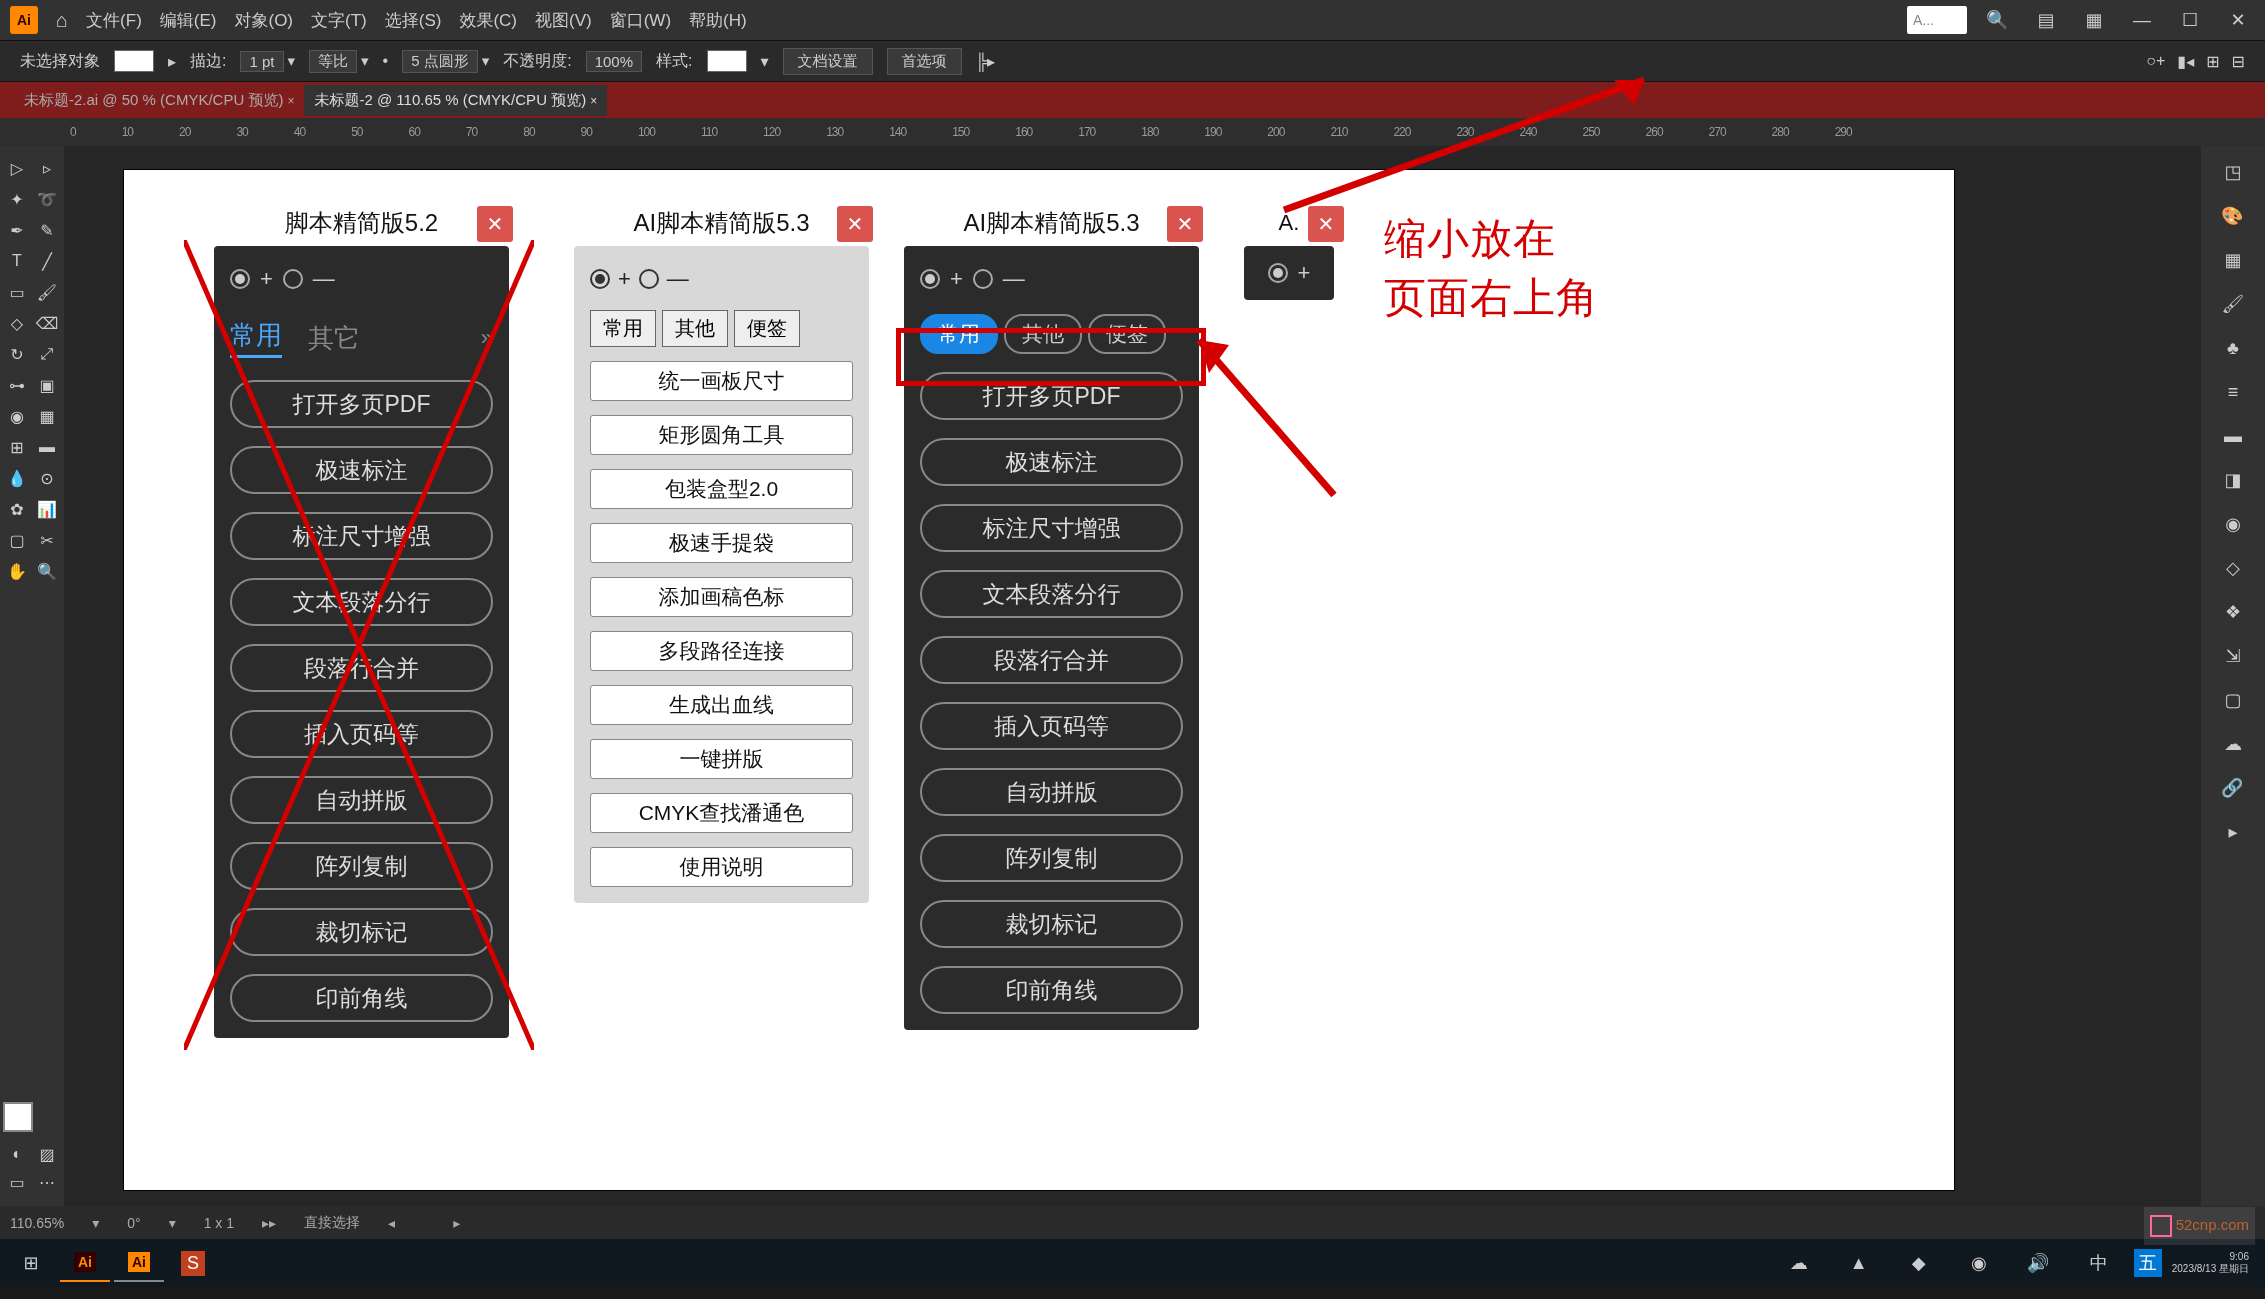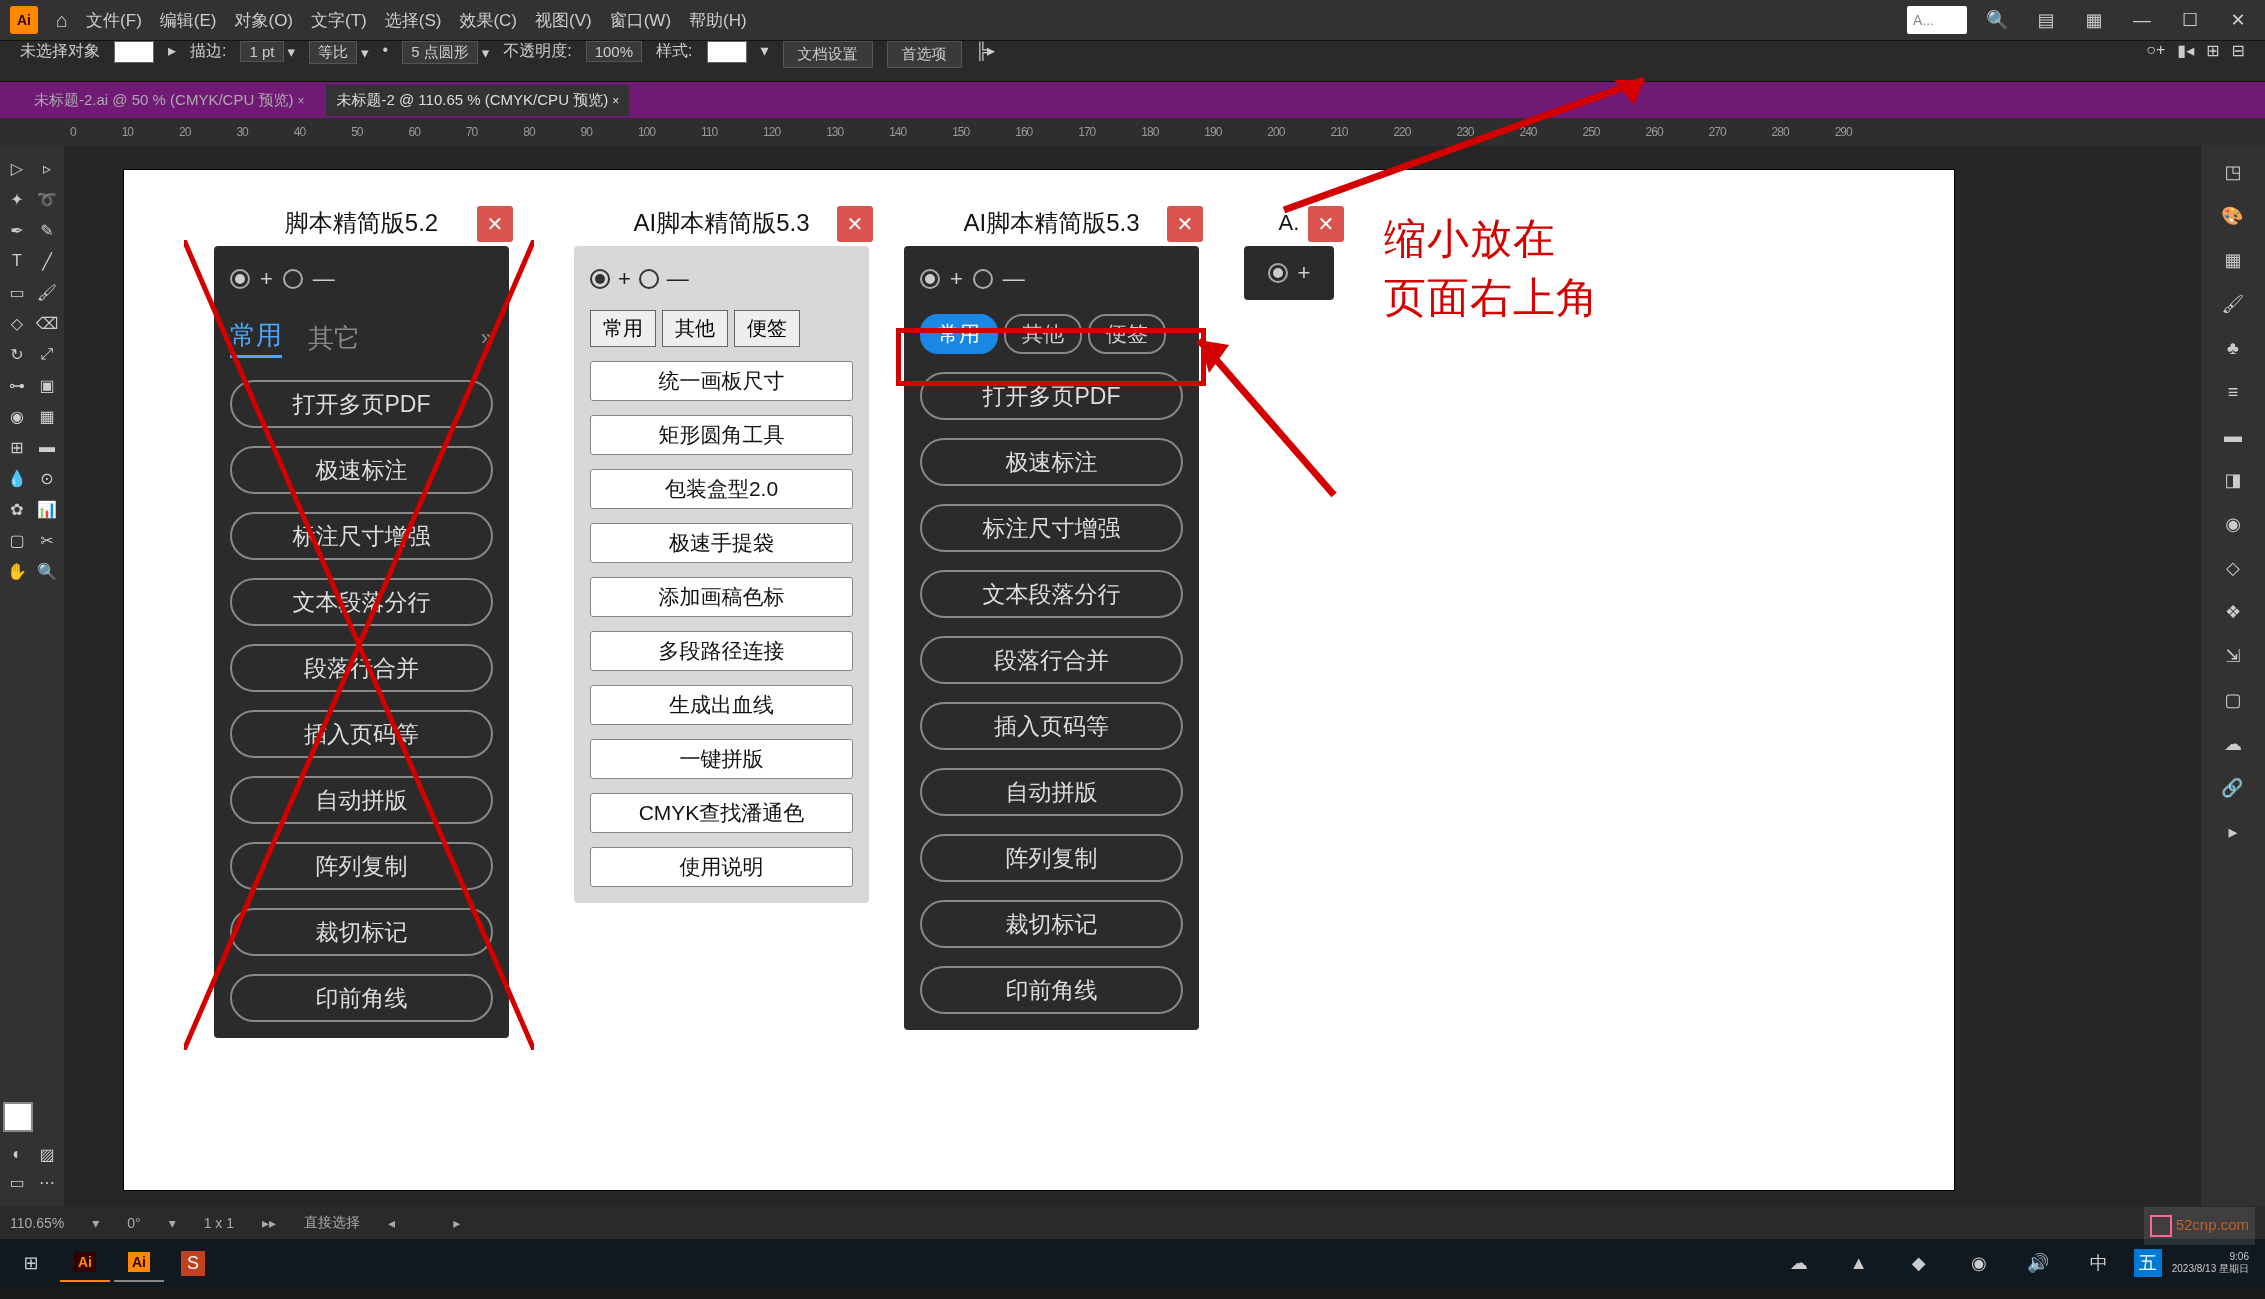--- a/index.html
+++ b/index.html
@@ -4,26 +4,26 @@
 <style>
 *{margin:0;padding:0;box-sizing:border-box;font-family:"Microsoft YaHei",sans-serif}
 body{background:#1a1a1a;width:2265px;height:1299px;overflow:hidden;position:relative}
 .menubar{height:40px;background:#323232;display:flex;align-items:center;padding:0 10px;color:#ccc;font-size:18px;gap:18px}
 .menubar .logo{width:28px;height:28px;background:#ff8800;border-radius:3px;display:flex;align-items:center;justify-content:center;color:#330000;font-weight:bold;font-size:14px}
 .menubar .home{font-size:20px}
 .menubar .item{cursor:pointer;font-size:17px}
 .menubar .right{margin-left:auto;display:flex;align-items:center;gap:14px}
 .searchbox{width:60px;height:28px;background:#fff;border-radius:2px;display:flex;align-items:center;padding:0 6px;color:#888;font-size:14px}
 .winbtn{width:34px;height:26px;display:flex;align-items:center;justify-content:center;color:#ccc;font-size:18px}
-.optbar{height:42px;background:#2a2a2a;display:flex;align-items:flex-start;padding:0 20px;color:#ccc;font-size:16px;gap:14px;border-top:1px solid #111;border-bottom:1px solid #111}
+.optbar{height:42px;background:#2a2a2a;display:flex;align-items:center;padding:0 20px;color:#ccc;font-size:16px;gap:14px;border-top:1px solid #111;border-bottom:1px solid #111}
 .swatch{width:40px;height:22px;background:#fff;border:1px solid #666}
 .dd{display:flex;align-items:center;gap:4px;font-size:15px}
 .dd .val{background:#3a3a3a;padding:1px 8px;border:1px solid #555}
 .btn2{background:#3a3a3a;padding:3px 14px;border:1px solid #555;font-size:15px}
-.tabs{height:36px;background:#701a75;display:flex;align-items:center;padding:0 24px;color:#aaa;font-size:15px;gap:12px}
+.tabs{height:36px;background:#7f1d1d;display:flex;align-items:center;padding:0 14px;color:#aaa;font-size:15px;}
 .tabs .tab{padding:6px 10px;white-space:nowrap}
 .tabs .tab.active{background:#333;color:#ddd}
 .tabs .x{font-size:12px;margin-left:4px}
 .ruler-h{height:28px;background:#2e2e2e;display:flex;align-items:center;color:#999;font-size:12px;overflow:hidden;padding-left:70px;gap:46px;letter-spacing:-1px}
 .main{position:relative;height:1060px;display:flex}
 .toolbar-l{width:64px;background:#323232;display:flex;flex-direction:column;align-items:center;gap:3px;padding-top:8px}
 .toolbar-l .row{display:flex;gap:2px}
 .toolbar-l .t{width:28px;height:28px;display:flex;align-items:center;justify-content:center;color:#ccc;font-size:16px}
 .toolbar-l .swrow{margin-top:auto;padding-bottom:10px}
 .toolbar-l .sw{width:30px;height:30px;background:#fff;border:2px solid #888;position:relative;margin-top:12px}

